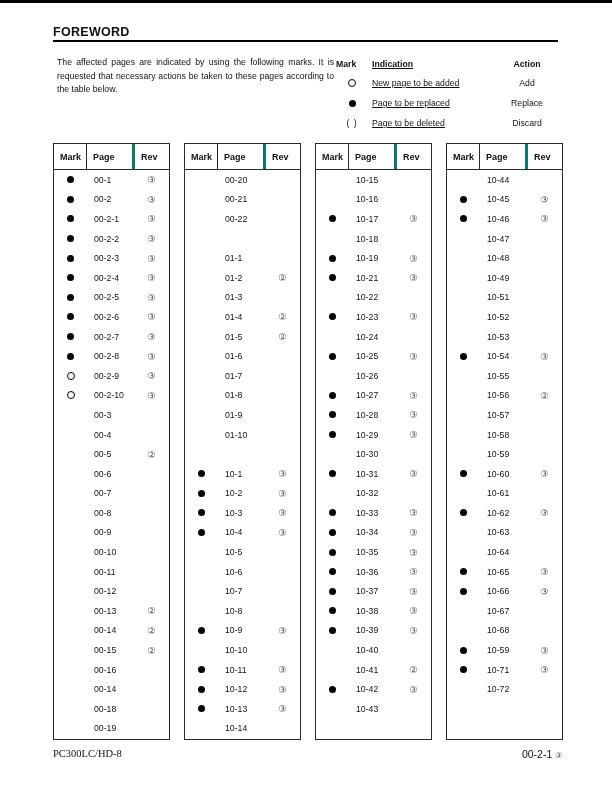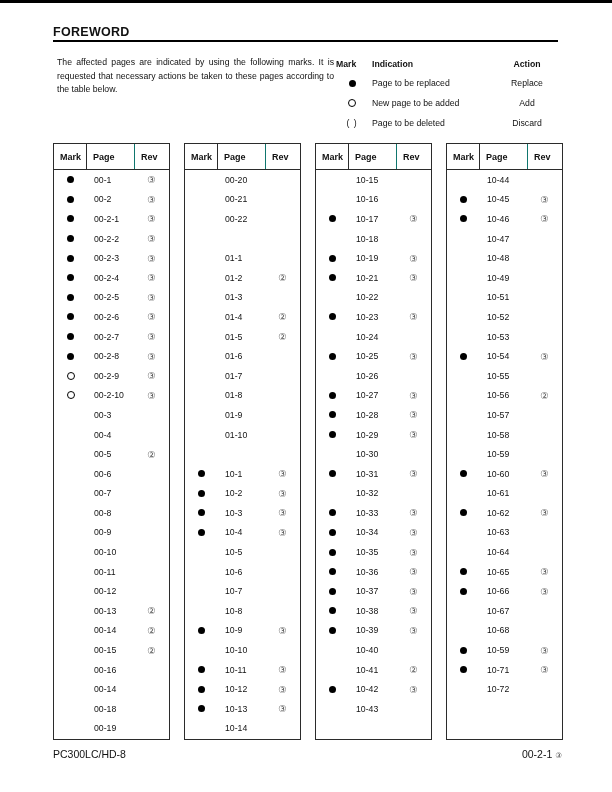--- a/index.html
+++ b/index.html
@@ -16,48 +16,48 @@
   .title-rule{position:absolute;left:53px;top:40px;width:505px;height:2px;background:#000;}
   .intro{
     position:absolute;left:57px;top:56px;width:277px;
     font-size:8.7px;line-height:13.6px;text-align:justify;
   }
   
   .legend{position:absolute;left:334px;top:55px;width:228px;font-size:8.7px;}
   .legend-head{display:flex;align-items:center;height:18px;font-weight:bold;}
   .legend-row{display:flex;align-items:center;height:20px;}
   .lg-mark{width:36px;display:flex;justify-content:center;align-items:center;}
-  .lg-ind{width:126px;padding-left:2px;box-sizing:border-box;}
+  .lg-ind{width:126px;padding-left:2px;box-sizing:border-box;text-decoration:underline;}
   .lg-act{width:62px;text-align:center;}
   .legend-head .lg-mark{justify-content:flex-start;padding-left:2px;box-sizing:border-box;}
   .legend-head .lg-act{text-align:center;}
   .dot-filled{display:inline-block;width:7px;height:7px;border-radius:50%;background:#000;}
   .dot-open{display:inline-block;width:6px;height:6px;border-radius:50%;border:1.2px solid #000;background:#fff;}
   .parens{font-size:8.7px;letter-spacing:1px;}
   
   .ptable{
     position:absolute;top:143px;width:117px;height:597px;
     border:1.2px solid #2b2b2b;box-sizing:border-box;background:#fff;
   }
   .tp0{left:53px}.tp1{left:184px}.tp2{left:315px}.tp3{left:446px}
   .t-head{
     display:flex;height:25px;border-bottom:1.2px solid #2b2b2b;
     font-weight:bold;font-size:9px;align-items:stretch;
   }
   .h-cell{display:flex;align-items:center;padding-left:6px;box-sizing:border-box;}
   .h-cell.c-mark{width:33px;border-right:1px solid #2b2b2b;}
-  .h-cell.c-page{width:48px;border-right:1px solid #0f766e;}
+  .h-cell.c-page{width:48px;border-right:3px solid #0f766e;}
   .h-cell.c-rev{width:33px;text-align:right;}
   .t-body{display:block;}
   .t-row{display:flex;height:19.6px;align-items:center;font-size:8.7px;}
   .b-mark{width:33px;display:flex;justify-content:center;}
   .b-page{width:48px;padding-left:7px;box-sizing:border-box;}
   .b-rev{width:33px;text-align:center;font-size:9.5px;color:#555;}
   
-  .footer-left{position:absolute;left:53px;top:748px;font-size:10.5px;}
+  .footer-left{position:absolute;left:53px;top:748px;font-size:10.5px;font-family:Liberation Serif, serif;}
   .footer-right{position:absolute;top:748px;right:50px;font-size:10.5px;}
   .footer-rev{font-size:7.5px;color:#444;margin-left:3px;}
 </style>
 </head>
 <body>
 
 <div class="top-bar"></div>
 
 <div class="page-title">FOREWORD</div>
 <div class="title-rule"></div>
@@ -66,31 +66,31 @@
 
 <div class="legend">
   <div class="legend-head">
     <span class="lg-mark">Mark</span>
     <span class="lg-ind">Indication</span>
     <span class="lg-act">Action</span>
   </div>
   <div id="legend-rows">
       <div class="legend-row">
         <span class="lg-mark">
+          <span class="dot-open"></span>
+        </span>
+        <span class="lg-ind">New page to be added</span>
+        <span class="lg-act">Add</span>
+      </div>
+      <div class="legend-row">
+        <span class="lg-mark">
           <span class="dot-filled"></span>
         </span>
         <span class="lg-ind">Page to be replaced</span>
         <span class="lg-act">Replace</span>
-      </div>
-      <div class="legend-row">
-        <span class="lg-mark">
-          <span class="dot-open"></span>
-        </span>
-        <span class="lg-ind">New page to be added</span>
-        <span class="lg-act">Add</span>
       </div>
       <div class="legend-row">
         <span class="lg-mark">
           <span class="parens">(  )</span>
         </span>
         <span class="lg-ind">Page to be deleted</span>
         <span class="lg-act">Discard</span>
       </div>
     </div>
 </div>

